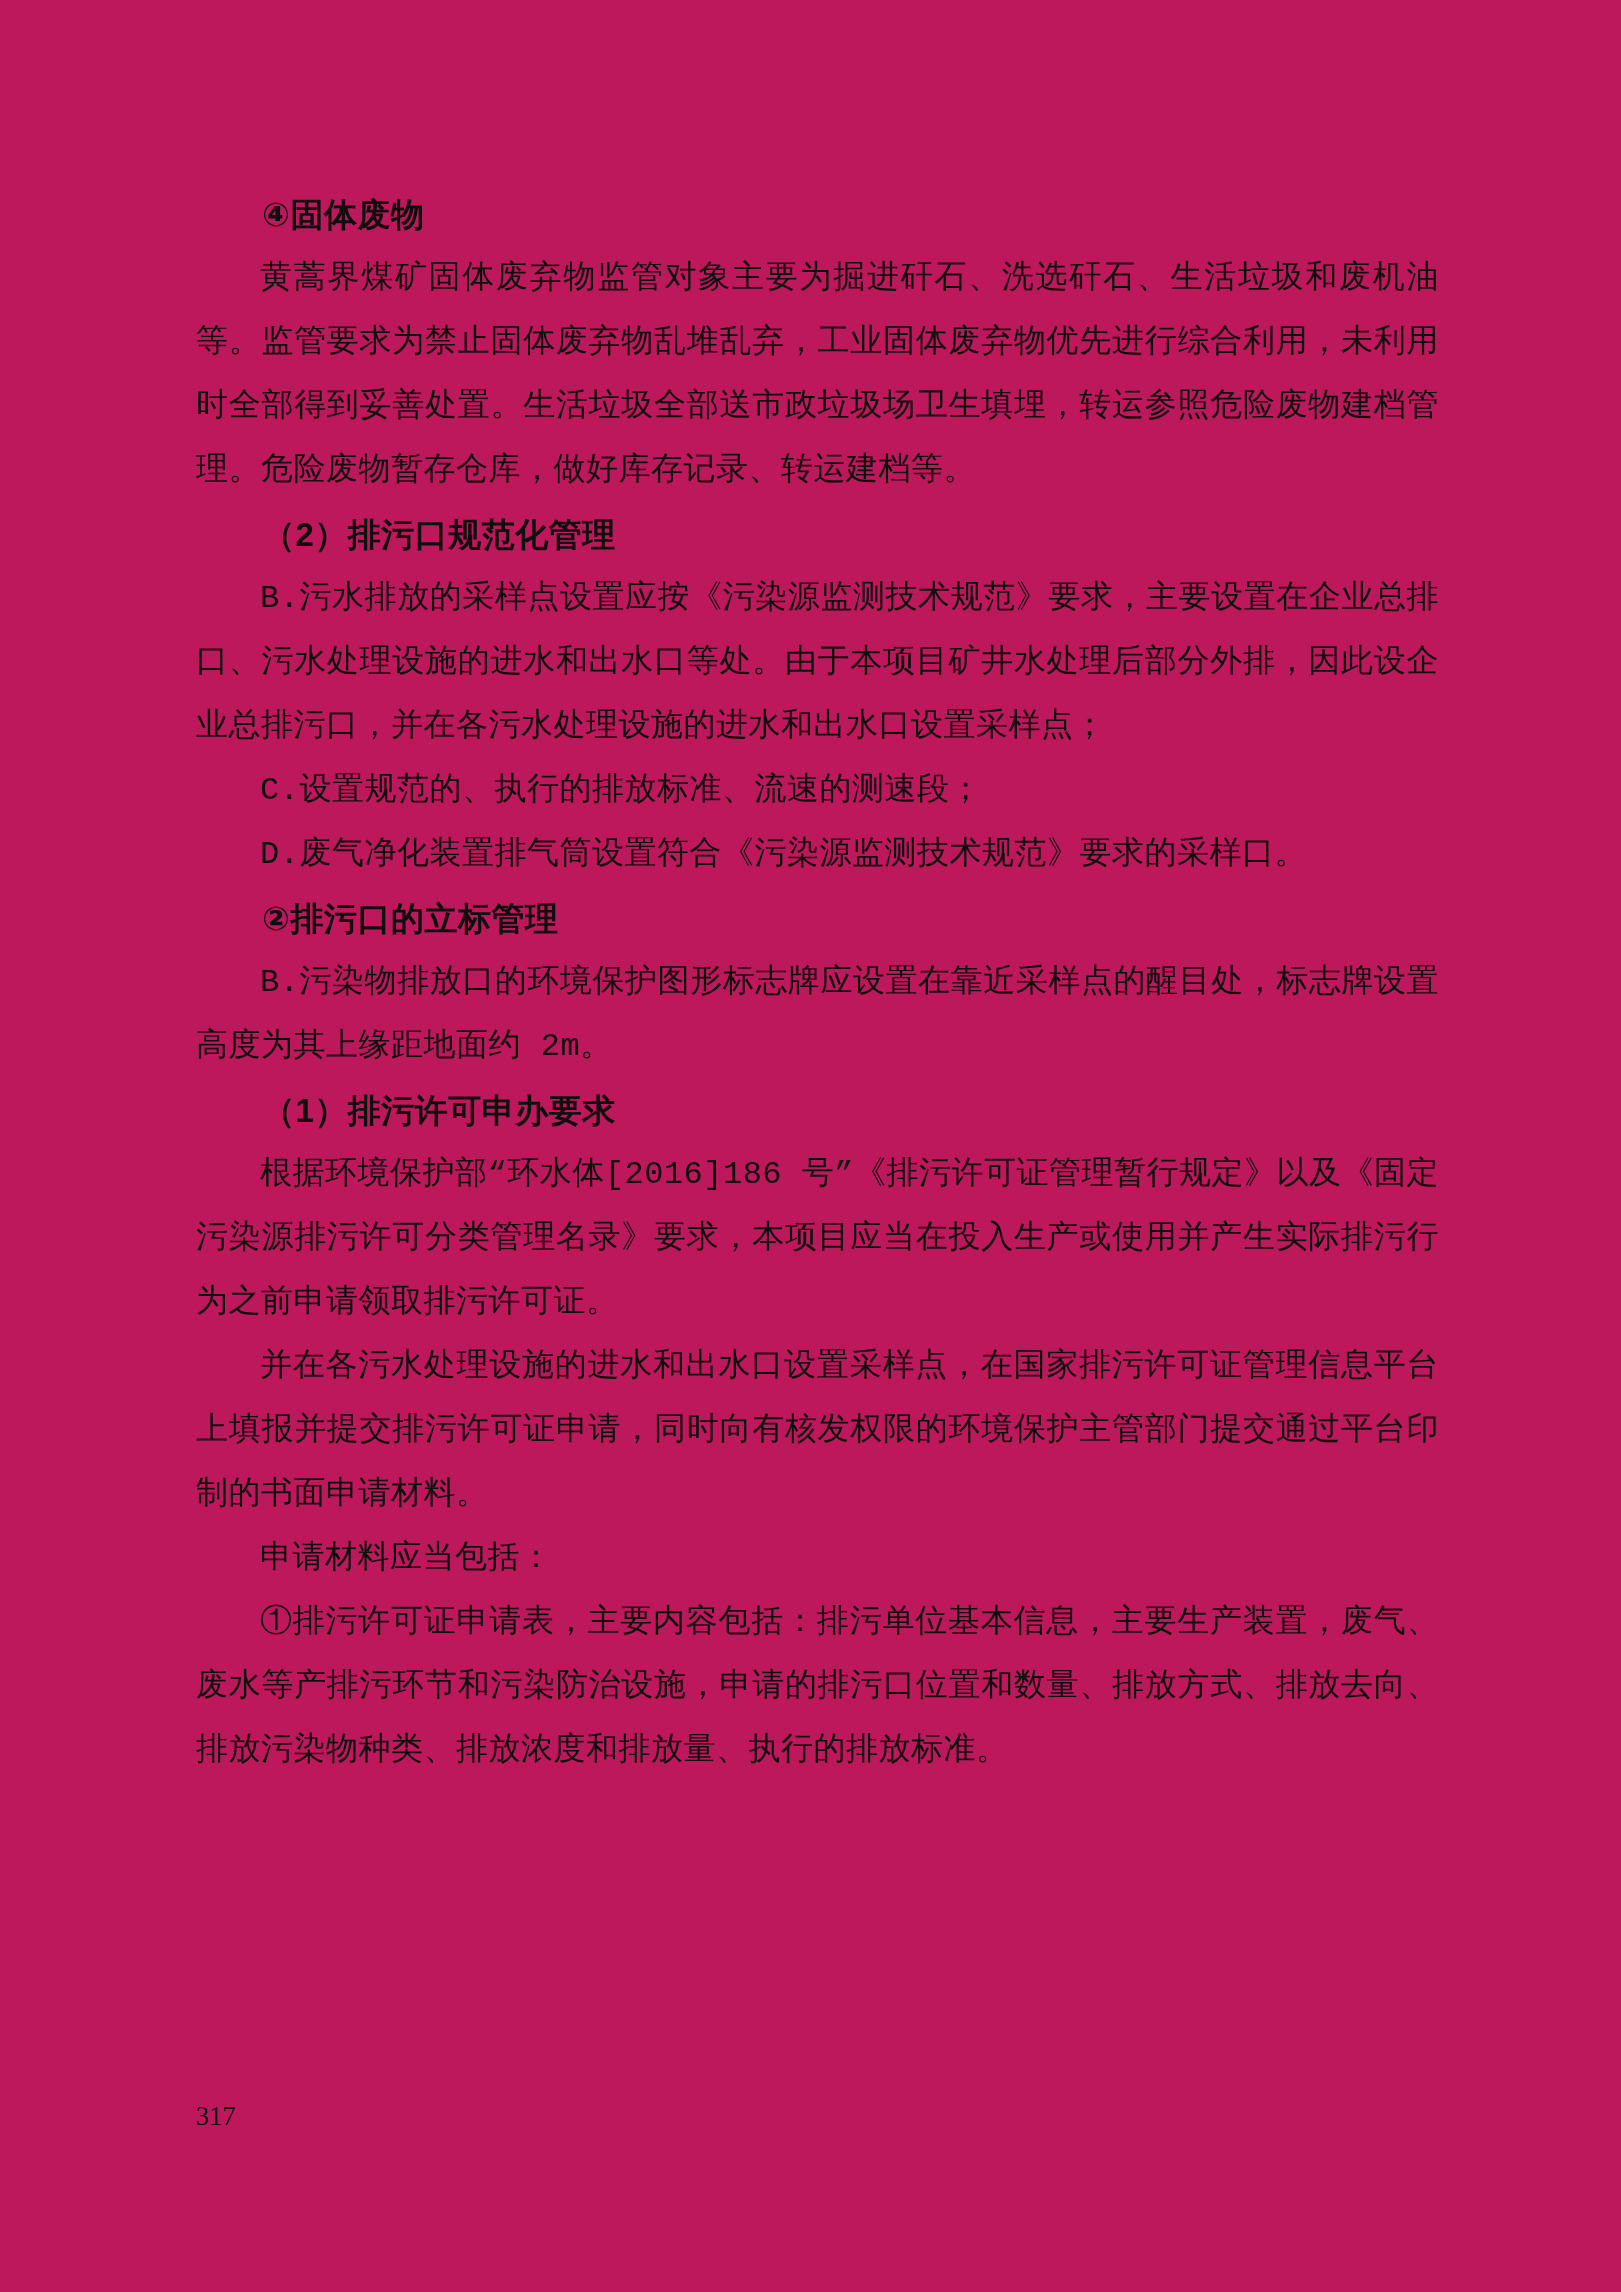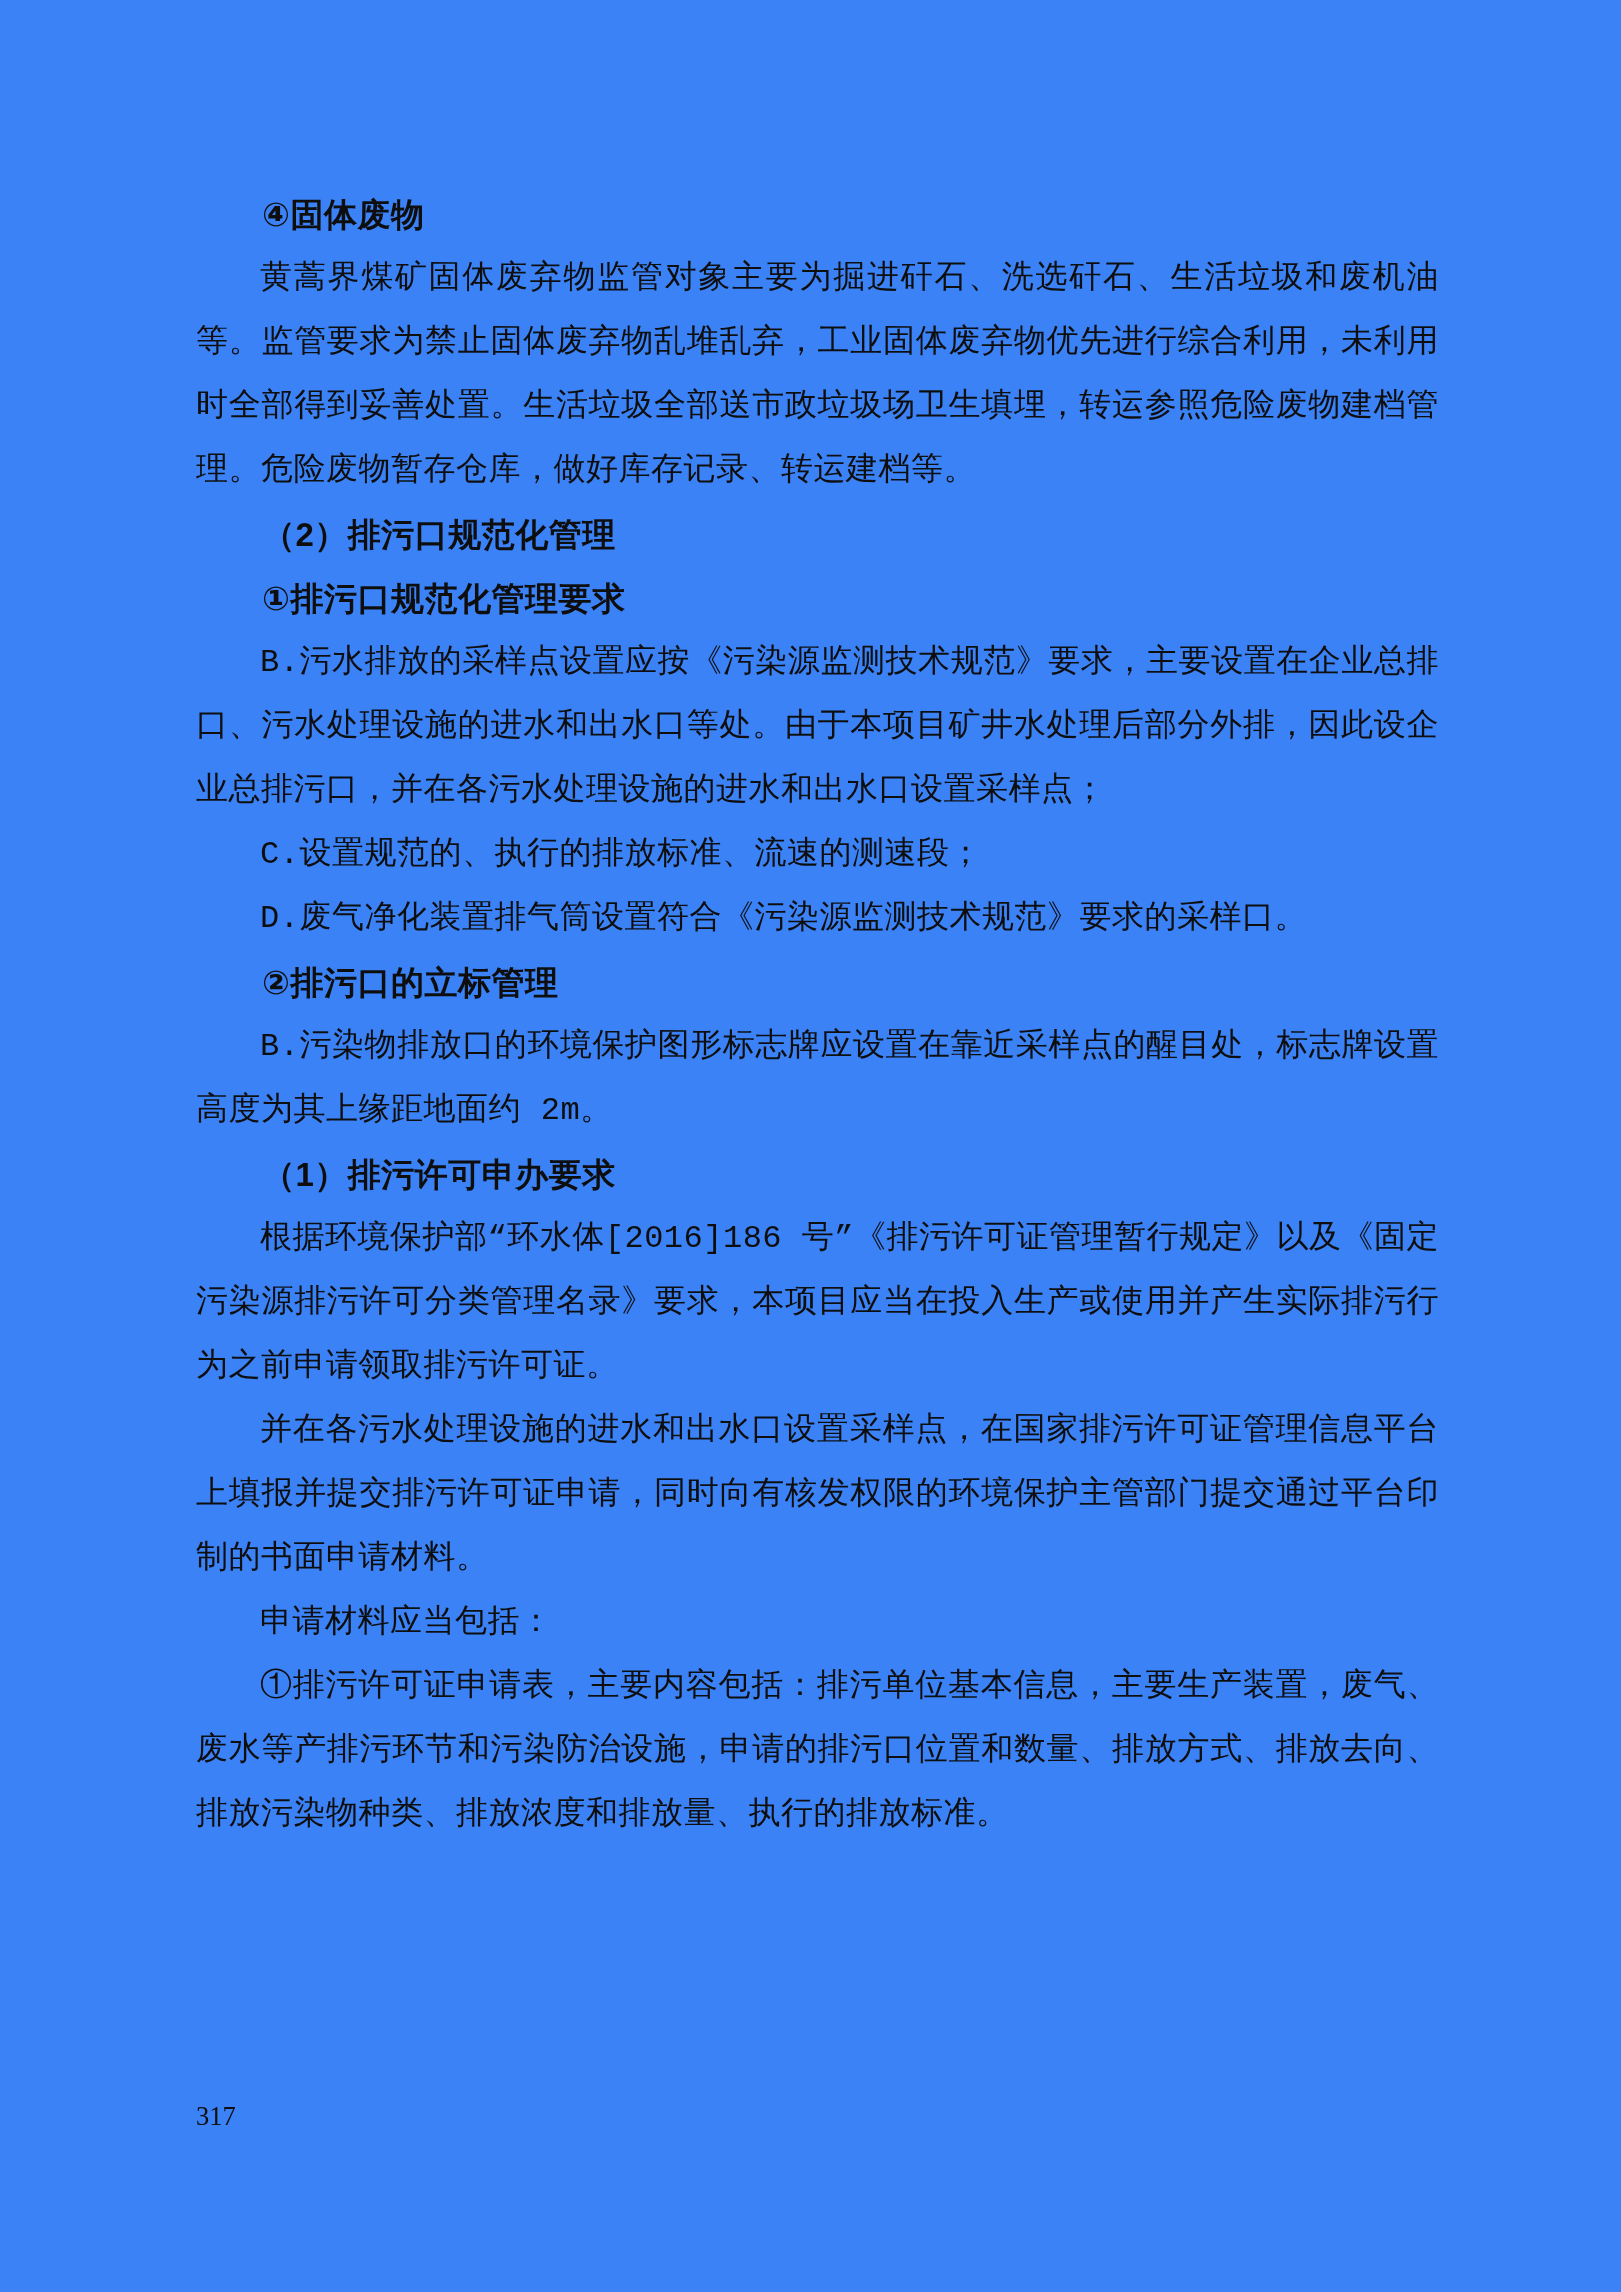--- a/index.html
+++ b/index.html
@@ -4,21 +4,21 @@
 <style>
   html, body { margin: 0; padding: 0; }
   body {
     width: 1621px; height: 2293px;
     background: #ffffff;
     font-family: "Liberation Serif", "DejaVu Serif", serif;
   }
   .page {
     position: relative;
     width: 1621px; height: 2293px;
-    background: #3b82f6;
+    background: #be185d;
     color: #0e0e0e;
     overflow: hidden;
   }
   .content {
     position: absolute;
     left: 196px; top: 183px;
     width: 1243px;
   }
   .blk {
     margin: 0; padding: 0;
@@ -50,21 +50,20 @@
   }
 </style>
 </head>
 <body>
 
 <div class="page">
   <div class="content">
     <h3 class="blk heading">④固体废物</h3>
     <p class="blk para">黄蒿界煤矿固体废弃物监管对象主要为掘进矸石、洗选矸石、生活垃圾和废机油等。监管要求为禁止固体废弃物乱堆乱弃，工业固体废弃物优先进行综合利用，未利用时全部得到妥善处置。生活垃圾全部送市政垃圾场卫生填埋，转运参照危险废物建档管理。危险废物暂存仓库，做好库存记录、转运建档等。</p>
     <h2 class="blk heading">（2）排污口规范化管理</h2>
-    <h3 class="blk heading">①排污口规范化管理要求</h3>
     <p class="blk para">B.污水排放的采样点设置应按《污染源监测技术规范》要求，主要设置在企业总排口、污水处理设施的进水和出水口等处。由于本项目矿井水处理后部分外排，因此设企业总排污口，并在各污水处理设施的进水和出水口设置采样点；</p>
     <p class="blk para">C.设置规范的、执行的排放标准、流速的测速段；</p>
     <p class="blk para">D.废气净化装置排气筒设置符合《污染源监测技术规范》要求的采样口。</p>
     <h3 class="blk heading">②排污口的立标管理</h3>
     <p class="blk para">B.污染物排放口的环境保护图形标志牌应设置在靠近采样点的醒目处，标志牌设置高度为其上缘距地面约 2m。</p>
     <h2 class="blk heading">（1）排污许可申办要求</h2>
     <p class="blk para">根据环境保护部“环水体[2016]186 号”《排污许可证管理暂行规定》以及《固定污染源排污许可分类管理名录》要求，本项目应当在投入生产或使用并产生实际排污行为之前申请领取排污许可证。</p>
     <p class="blk para">并在各污水处理设施的进水和出水口设置采样点，在国家排污许可证管理信息平台上填报并提交排污许可证申请，同时向有核发权限的环境保护主管部门提交通过平台印制的书面申请材料。</p>
     <p class="blk para">申请材料应当包括：</p>
     <p class="blk para">①排污许可证申请表，主要内容包括：排污单位基本信息，主要生产装置，废气、废水等产排污环节和污染防治设施，申请的排污口位置和数量、排放方式、排放去向、排放污染物种类、排放浓度和排放量、执行的排放标准。</p>

